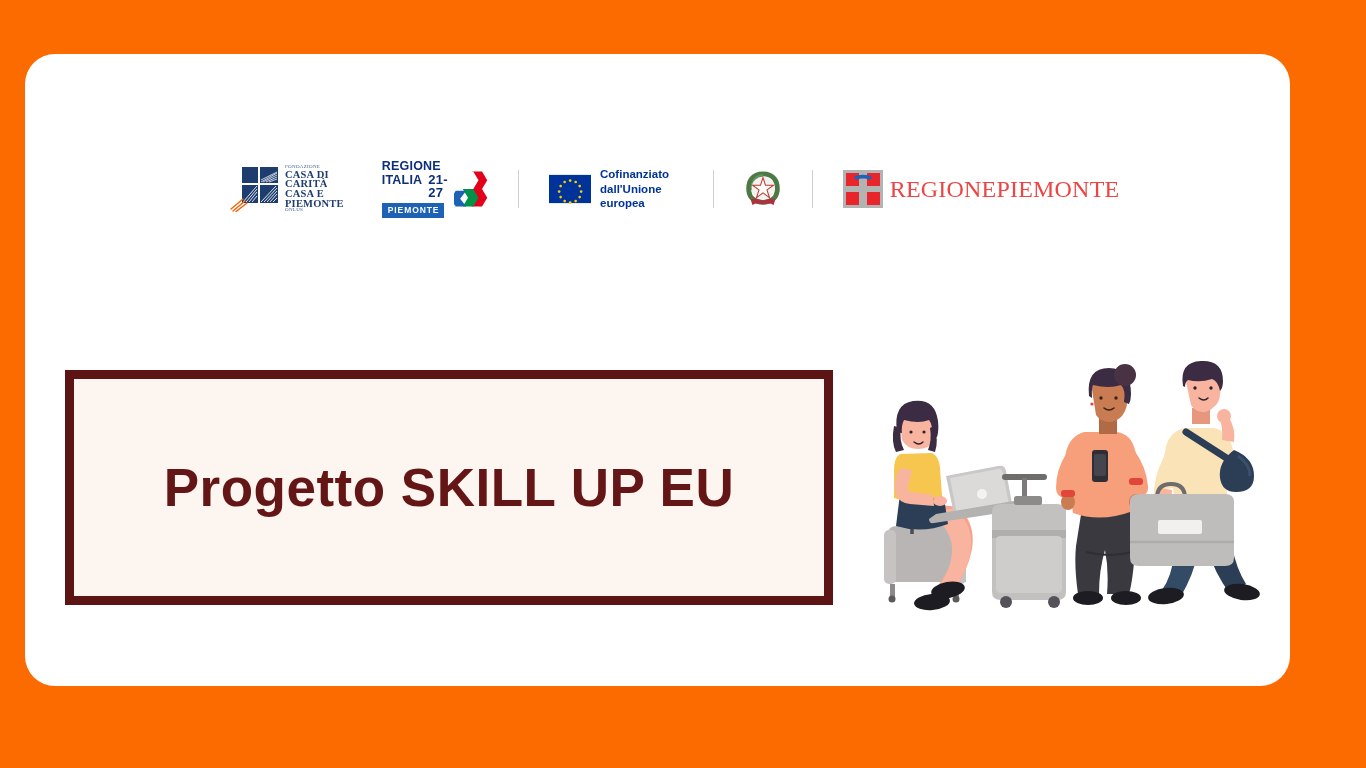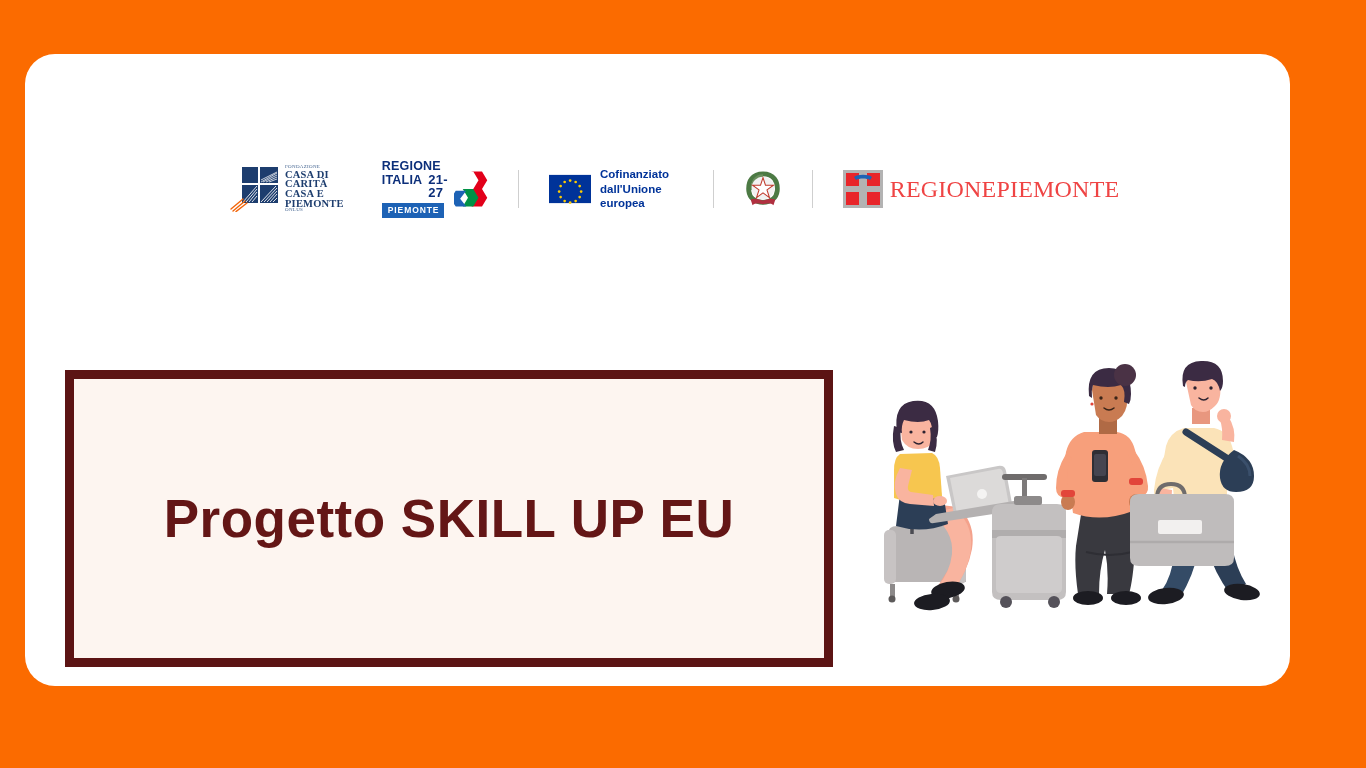--- a/index.html
+++ b/index.html
@@ -134,21 +134,21 @@
     font-size: 24px;
     letter-spacing: .2px;
   }
 
   
   #title-box {
     position: absolute;
     left: 40px;
     top: 316px;
     width: 768px;
-    height: 297px;
+    height: 235px;
     box-sizing: border-box;
     border: 9px solid #5c1414;
     background: #fdf5f0;
     display: flex;
     align-items: center;
     justify-content: center;
   }
   #title-text {
     color: #641616;
     font-size: 53px;

